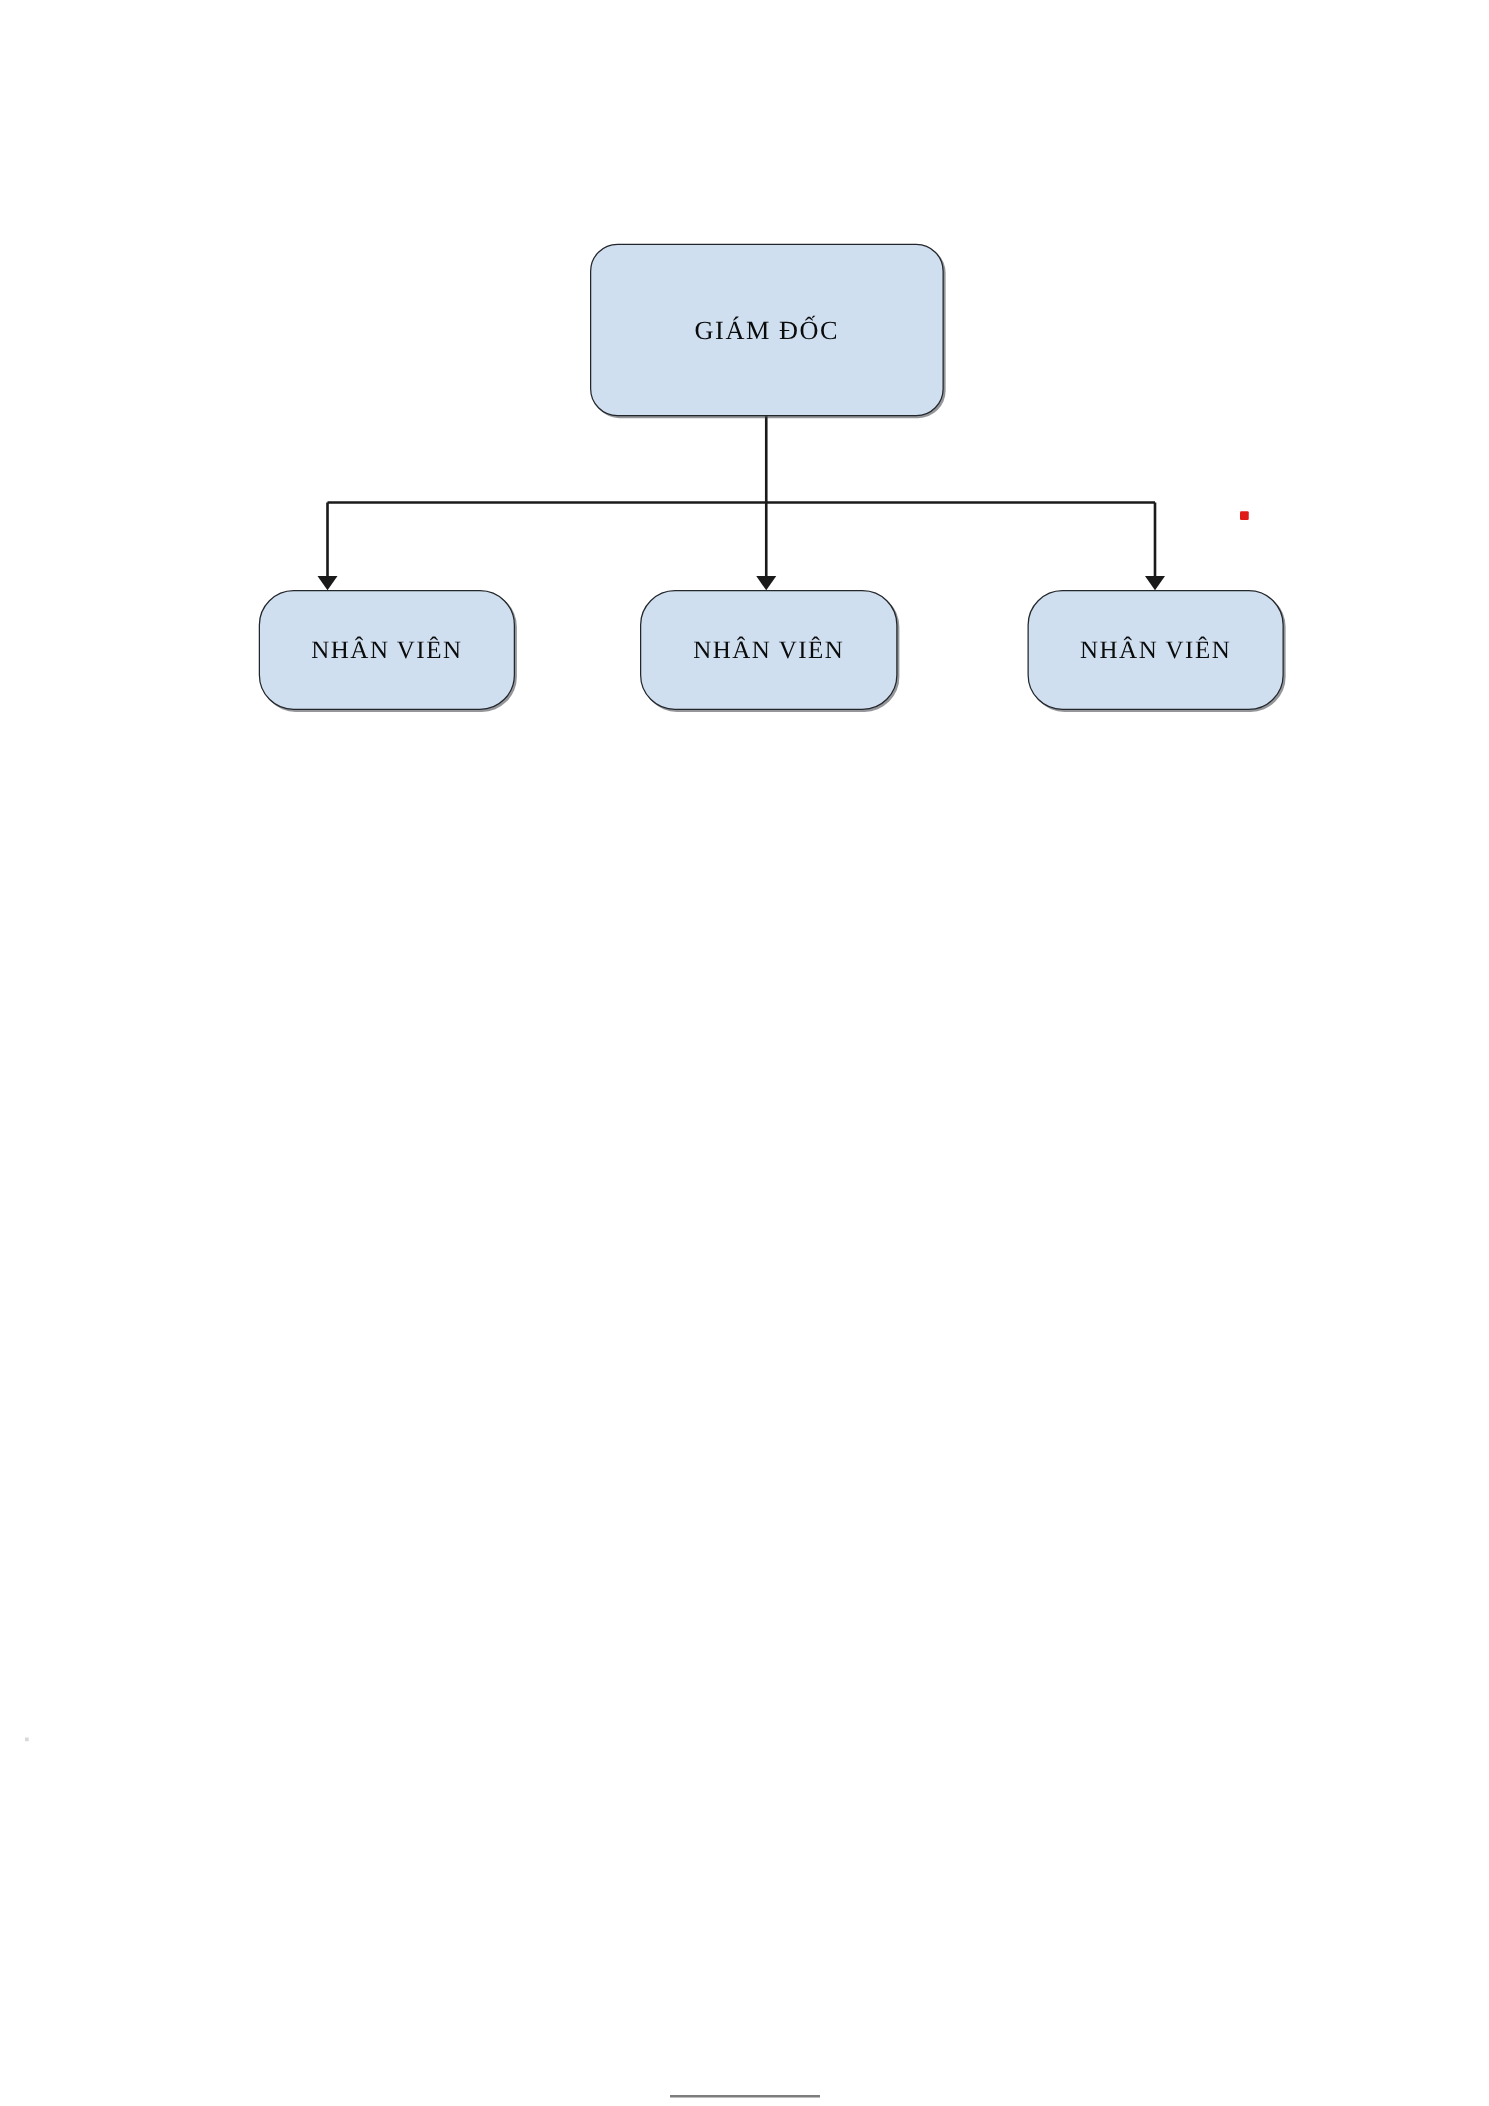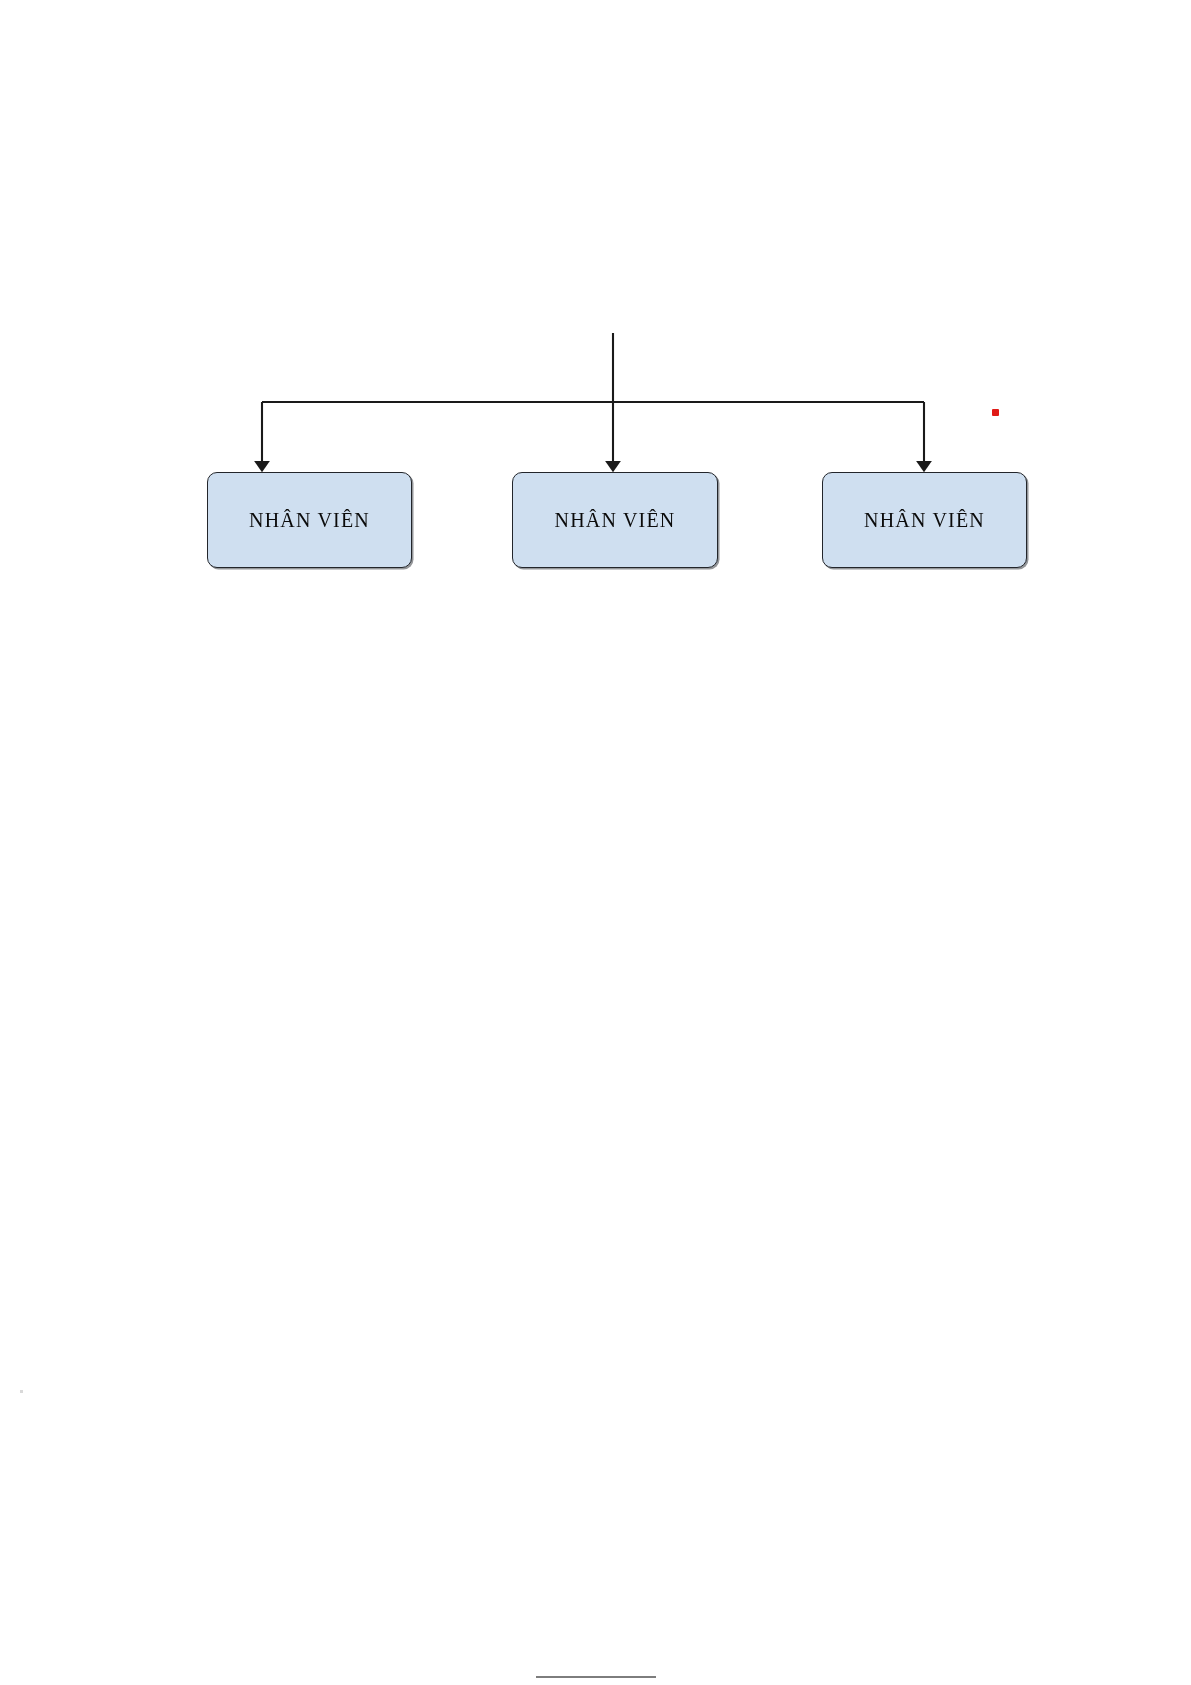--- a/index.html
+++ b/index.html
@@ -23,21 +23,21 @@
     left: 0;
     top: 0;
     width: 1191px;
     height: 1685px;
   }
   .node {
     position: absolute;
     box-sizing: border-box;
     background: #cfdff0;
     border: 1.6px solid #23262b;
-    border-radius: 10px;
+    border-radius: 28px;
     display: flex;
     align-items: center;
     justify-content: center;
     box-shadow: 1.5px 1.5px 0 rgba(60,64,70,0.55);
   }
   .node-label {
     color: #0b0b0b;
     font-family: "Liberation Serif", "DejaVu Serif", serif;
     letter-spacing: 0.06em;
     white-space: nowrap;
@@ -114,20 +114,23 @@
 
     <g stroke="#1a1a1a" stroke-width="2.1" fill="none" stroke-linecap="butt">
       <line x1="613" y1="333" x2="613" y2="402"></line>
       <line x1="262" y1="402" x2="924" y2="402"></line>
       <line x1="262" y1="402" x2="262" y2="466" marker-end="url(#arrowhead)"></line>
       <line x1="613" y1="402" x2="613" y2="466" marker-end="url(#arrowhead)"></line>
       <line x1="924" y1="402" x2="924" y2="466" marker-end="url(#arrowhead)"></line>
     </g>
   </svg>
 
+  <div class="node" id="node-root">
+    <span class="node-label">GIÁM ĐỐC</span>
+  </div>
 
   <div class="node staff" id="node-staff-1">
     <span class="node-label">NHÂN VIÊN</span>
   </div>
 
   <div class="node staff" id="node-staff-2">
     <span class="node-label">NHÂN VIÊN</span>
   </div>
 
   <div class="node staff" id="node-staff-3">

